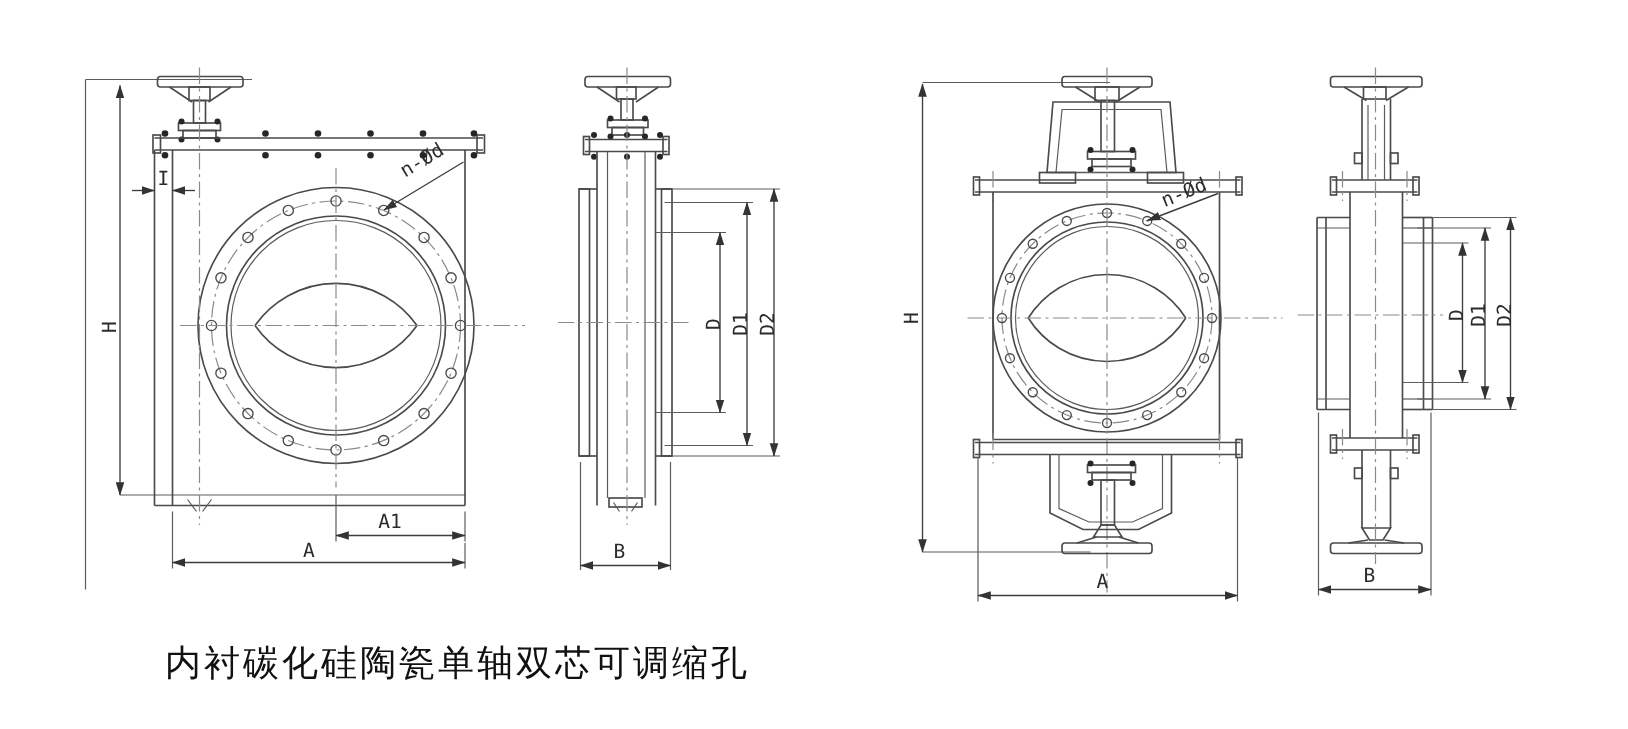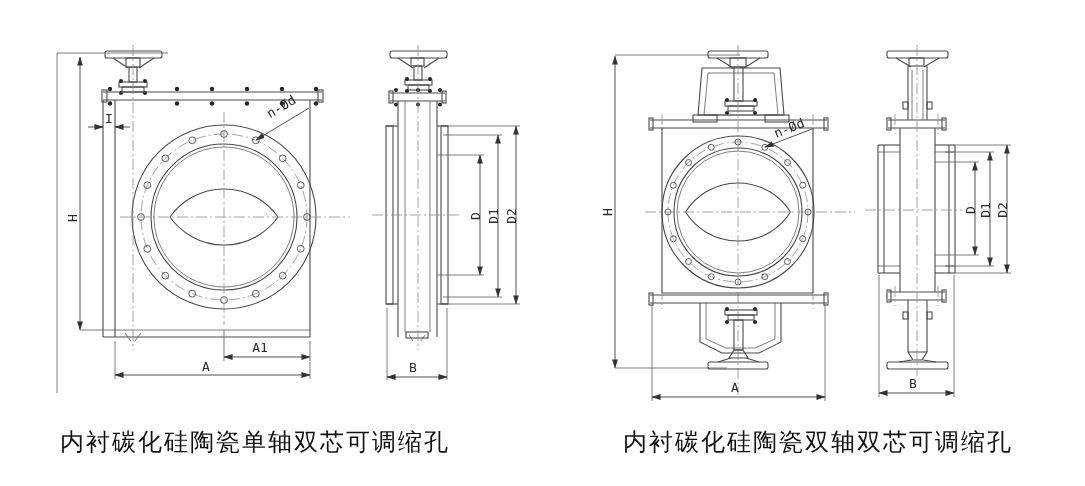--- a/index.html
+++ b/index.html
@@ -6,21 +6,21 @@
   .sheet{position:relative;width:1085px;height:486px;background:#ffffff;overflow:hidden;
          font-family:"Liberation Sans", sans-serif;}
   svg{position:absolute;left:0;top:0;}
   .ol   {fill:none;stroke:#4a4a4a;stroke-width:1.1;}
   .thin {fill:none;stroke:#5c5c5c;stroke-width:0.8;}
   .dim  {fill:none;stroke:#3d3d3d;stroke-width:0.9;}
   .cl   {fill:none;stroke:#8a8a8a;stroke-width:0.8;stroke-dasharray:11 3 2 3;}
   .bolt {fill:#262626;stroke:none;}
   .hole circle{fill:none;stroke:#4a4a4a;stroke-width:0.9;}
   text.dlabel{font:13px "DejaVu Sans Mono", monospace;fill:#2b2b2b;}
-  .caption{position:absolute;top:426px;width:440px;text-align:left;font-size:24px;
+  .caption{position:absolute;top:426px;width:440px;text-align:right;font-size:24px;
            letter-spacing:2px;color:#111;font-family:"Liberation Sans", sans-serif;}
   .caption-left{left:60px;}
   .caption-right{left:623px;}
 </style>
 </head>
 <body>
 
 <div class="sheet">
 <svg width="1085" height="486" viewBox="0 0 1085 486">
   <defs>
@@ -341,14 +341,13 @@
     <text class="dlabel" x="1003" y="214" text-anchor="middle" transform="rotate(-90 1003 210)">D2</text>
 
     <line class="thin" x1="879" y1="275" x2="879" y2="397"></line>
     <line class="thin" x1="954" y1="275" x2="954" y2="397"></line>
     <line class="dim" x1="879" y1="393" x2="954" y2="393" marker-start="url(#arr)" marker-end="url(#arr)"></line>
     <text class="dlabel" x="913" y="388" text-anchor="middle">B</text>
   </g>
 </svg>
 
 <div class="caption caption-left">内衬碳化硅陶瓷单轴双芯可调缩孔</div>
-<div class="caption caption-right">内衬碳化硅陶瓷双轴双芯可调缩孔</div>
 </div>
 
 </body></html>

